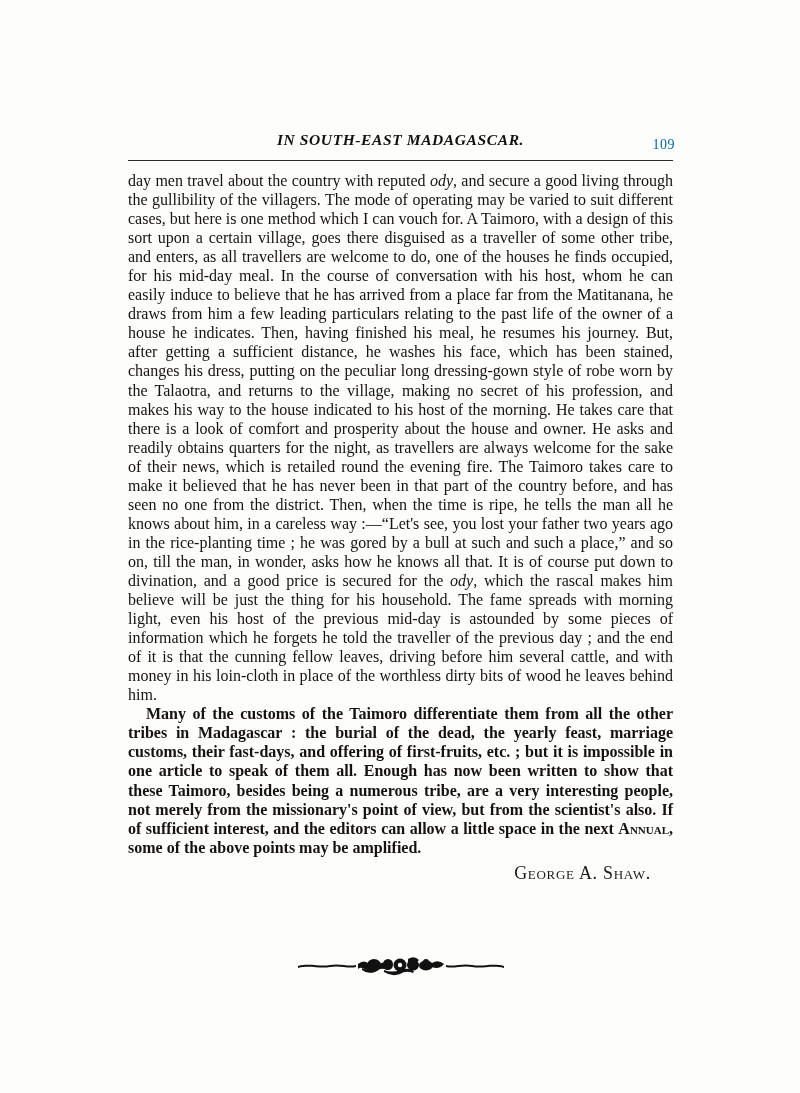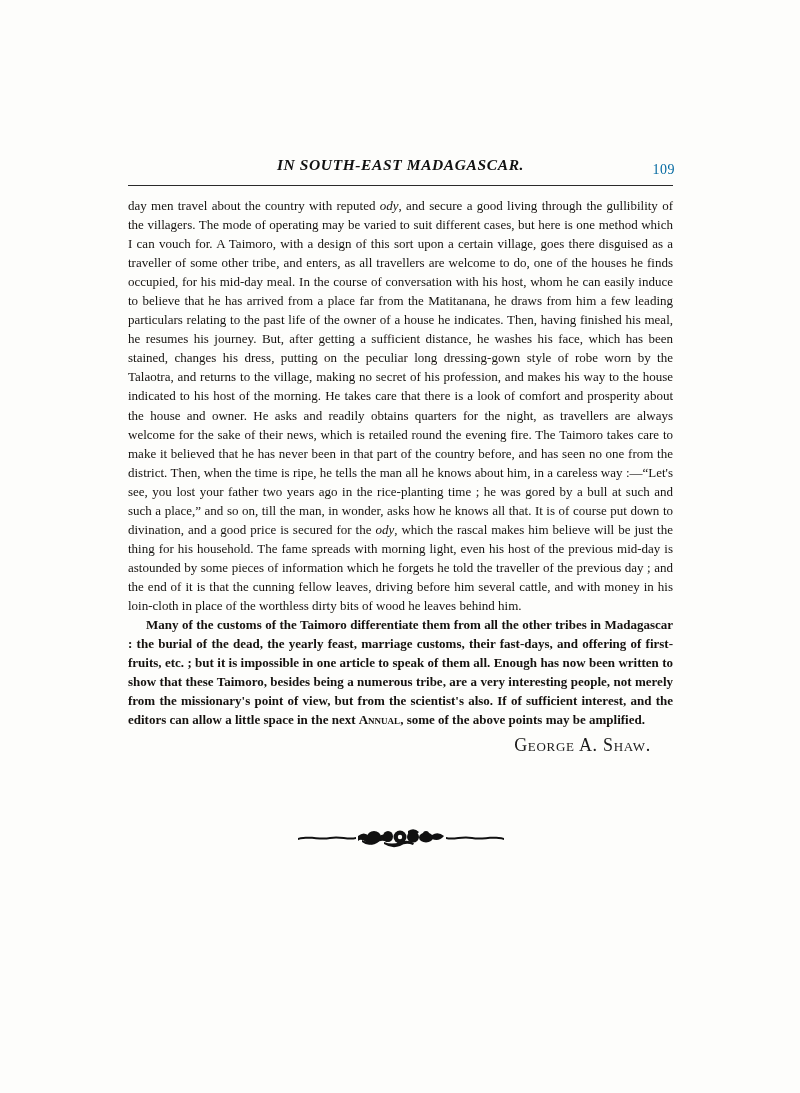--- a/index.html
+++ b/index.html
@@ -17,21 +17,21 @@
   .page {
     position: absolute;
     left: 0; top: 0;
     width: 800px;
     height: 1093px;
     background: #fdfdfb;
   }
   .content {
     position: absolute;
     left: 128px;
-    top: 156px;
+    top: 131px;
     width: 545px;
   }
   .header-row {
     display: flex;
     align-items: baseline;
     justify-content: center;
     position: relative;
     height: 22px;
   }
   .running-head {
@@ -54,21 +54,21 @@
     color: #0369a1;
   }
   .rule {
     border: 0;
     border-top: 1px solid #2a2a2a;
     margin: 7px 0 10px 0;
     width: 100%;
   }
   .body-text {
     font-family: "Liberation Serif", serif;
-    font-size: 13px;
+    font-size: 16px;
     line-height: 19.05px;
     text-align: justify;
     text-justify: inter-word;
     color: #15120f;
     hyphens: none;
   }
   .body-text p {
     margin: 0;
   }
   .body-text p.indent {

